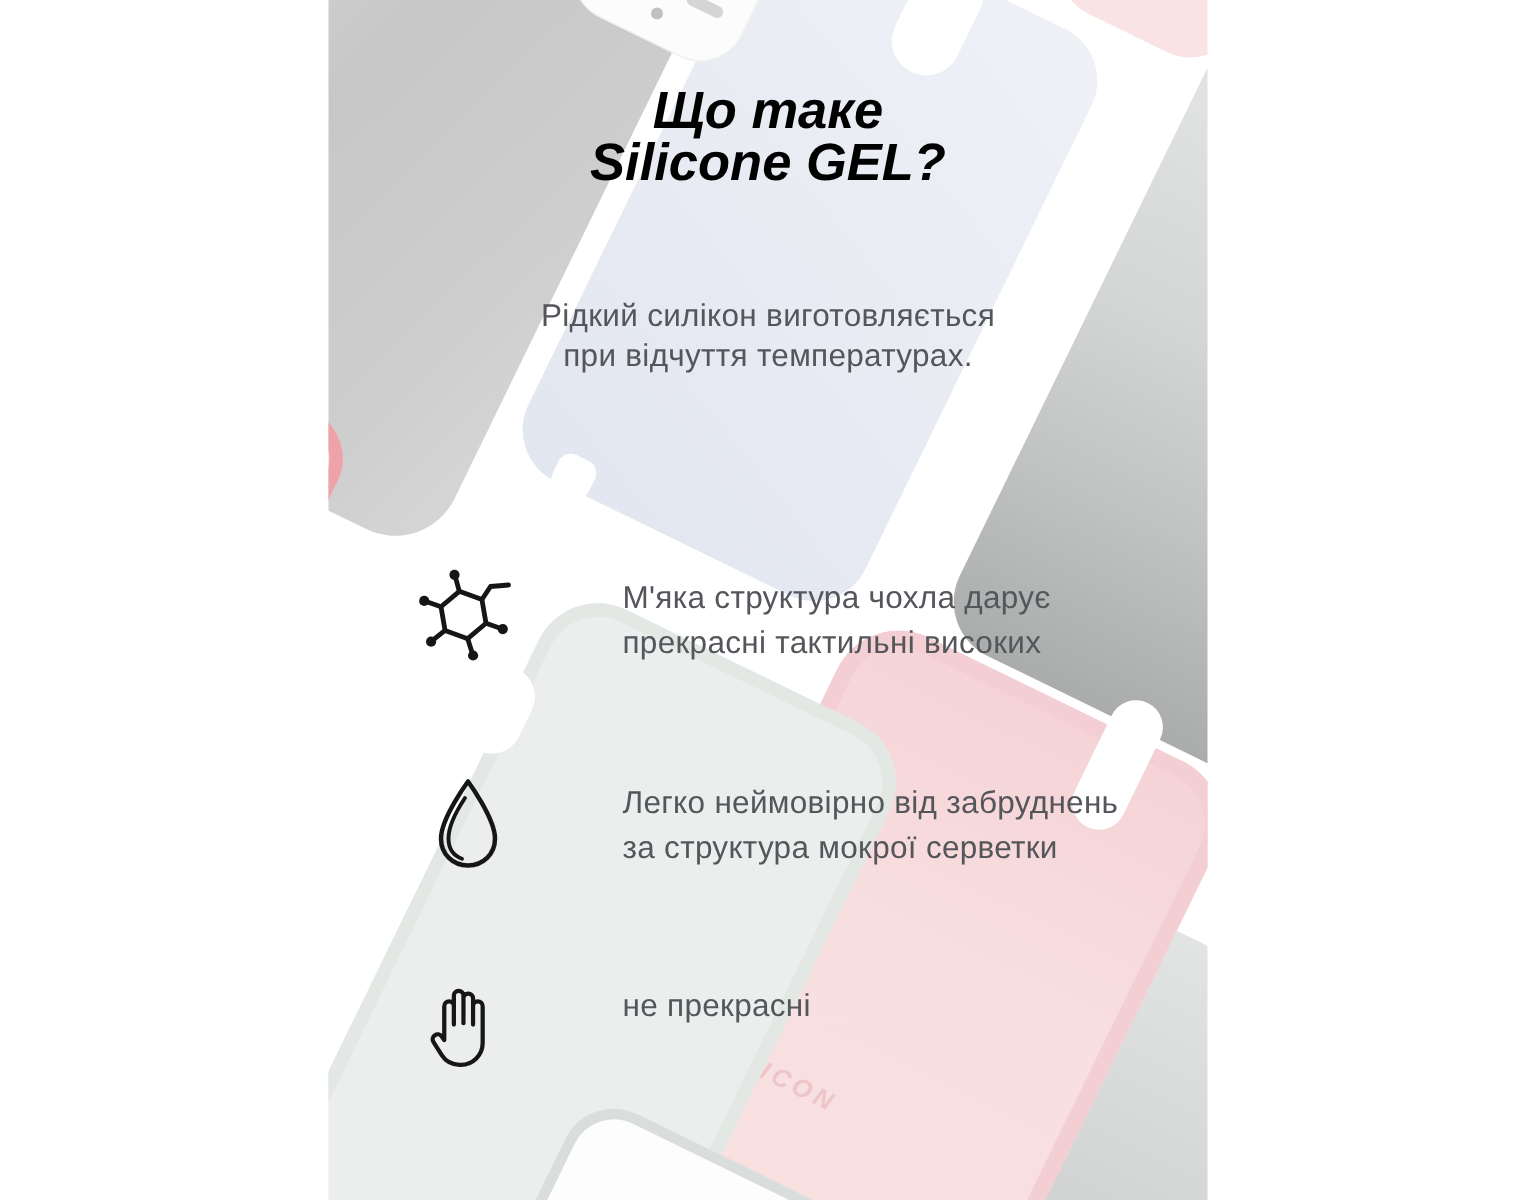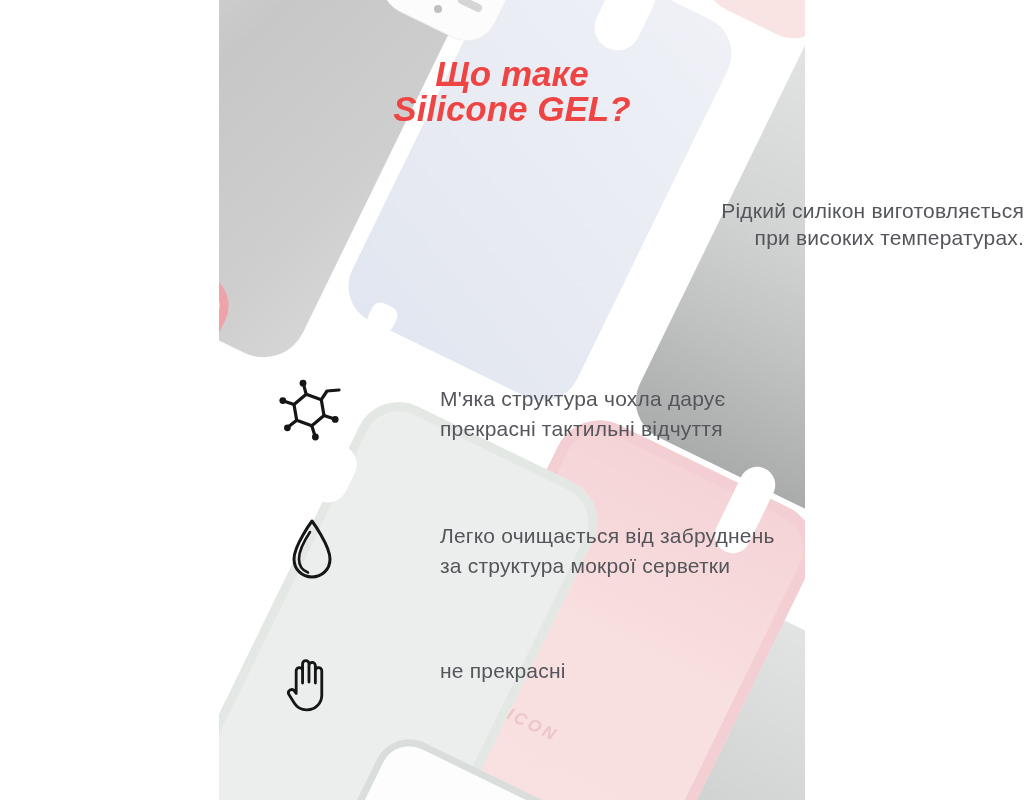--- a/index.html
+++ b/index.html
@@ -50,33 +50,33 @@
     transform:rotate(26deg);background:#fff;}
   .cut-mint-circle{left:47px;top:468px;width:24px;height:24px;border-radius:50%;
     background:#fff;}
   .case-red-corner{left:-174px;top:245px;width:150px;height:240px;border-radius:34px;
     transform:rotate(26deg);background:#fbe2e2;border:9px solid #eda3a8;box-sizing:border-box;}
   .case-white-bottom{left:106px;top:760px;width:210px;height:260px;border-radius:36px;
     transform:rotate(26deg);background:#fdfdfd;border:7px solid #d9dedd;box-sizing:border-box;}
   
   .content{position:absolute;inset:0;z-index:10;}
   .title{position:absolute;left:0;right:0;top:56px;text-align:center;
-    font-weight:800;font-style:italic;font-size:35px;line-height:35px;color:#ef4444;}
+    font-weight:800;font-style:italic;font-size:35px;line-height:35px;color:#000000;}
   .title span{display:block;}
-  .intro{position:absolute;left:0;right:0;top:197px;text-align:right;
+  .intro{position:absolute;left:0;right:0;top:197px;text-align:center;
     font-size:21px;line-height:27px;font-weight:500;color:#54565b;letter-spacing:.2px;}
   .intro span{display:block;}
   .feature{position:absolute;left:0;right:0;height:80px;}
   .f1{top:374px;} .f2{top:511px;} .f3{top:646px;}
   .icon-wrap{position:absolute;}
   .i1{left:278px;top:2px;width:66px;height:68px;}
   .i2{left:288px;top:6px;width:48px;height:64px;}
   .i3{left:284px;top:6px;width:46px;height:64px;}
   .feature-text{position:absolute;left:415px;top:10px;
-    font-size:21px;line-height:30px;font-weight:500;color:#54565b;letter-spacing:.2px;margin-left:25px;}
+    font-size:21px;line-height:30px;font-weight:500;color:#54565b;letter-spacing:.2px;}
   .feature-text span{display:block;}
   svg{display:block;width:100%;height:100%;}
 </style>
 </head>
 <body>
 
 <div class="stage">
 
   <div class="collage">
     <div class="case case-right-gray"></div>
@@ -102,21 +102,21 @@
 
   <div class="content">
 
     <h1 class="title" style="margin:0;">
       <span>Що таке</span>
       <span>Silicone GEL?</span>
     </h1>
 
     <p class="intro" style="margin:0;">
       <span>Рідкий силікон виготовляється</span>
-      <span>при високих температурах.</span>
+      <span>при відчуття температурах.</span>
     </p>
 
     <div class="feature f1">
       <div class="icon-wrap i1">
         <svg viewBox="0 0 66 68" fill="none" stroke="#161616" stroke-width="3.2" stroke-linecap="round" stroke-linejoin="round">
           <polygon points="28.2,18.2 43.3,23.7 46,39.5 33.8,49.8 18.7,44.3 16,28.5"></polygon>
           <polyline points="43.3,23.7 49,15 61,14"></polyline>
           <line x1="28.2" y1="18.2" x2="25.8" y2="9.4"></line>
           <line x1="46" y1="39.5" x2="55" y2="42.6"></line>
           <line x1="33.8" y1="49.8" x2="36.6" y2="58.7"></line>
@@ -124,33 +124,33 @@
           <line x1="16" y1="28.5" x2="7" y2="25.4"></line>
           <circle cx="25" cy="7.2" r="3.4" fill="#161616" stroke="none"></circle>
           <circle cx="57.2" cy="43.4" r="3.4" fill="#161616" stroke="none"></circle>
           <circle cx="37.4" cy="61" r="3.4" fill="#161616" stroke="none"></circle>
           <circle cx="9.4" cy="51.8" r="3.4" fill="#161616" stroke="none"></circle>
           <circle cx="4.8" cy="24.6" r="3.4" fill="#161616" stroke="none"></circle>
         </svg>
       </div>
       <div class="feature-text">
         <span>М'яка структура чохла дарує</span>
-        <span>прекрасні тактильні відчуття</span>
+        <span>прекрасні тактильні високих</span>
       </div>
     </div>
 
     <div class="feature f2">
       <div class="icon-wrap i2">
         <svg viewBox="0 0 48 64" fill="none" stroke="#161616" stroke-width="3" stroke-linecap="round" stroke-linejoin="round">
           <path d="M24,4 C24,4 6,28.5 6,42 C6,52.5 14,60 24,60 C34,60 42,52.5 42,42 C42,28.5 24,4 24,4 Z"></path>
           <path d="M22,15 C15,25.5 11,35 11,42 C11,49 14.5,53.5 20,55.5" stroke-width="2.6"></path>
         </svg>
       </div>
       <div class="feature-text">
-        <span>Легко очищається від забруднень</span>
+        <span>Легко неймовірно від забруднень</span>
         <span>за структура мокрої серветки</span>
       </div>
     </div>
 
     <div class="feature f3">
       <div class="icon-wrap i3">
         <svg viewBox="0 0 48 68" fill="none" stroke="#161616" stroke-width="3" stroke-linecap="round" stroke-linejoin="round">
           <path d="M12.5,39 L12.5,20 A3.4,3.4 0 0 1 19.3,20 L19.3,33
                    M19.3,33 L19.3,12.5 A3.4,3.4 0 0 1 26.1,12.5 L26.1,32
                    M26.1,32 L26.1,14.5 A3.4,3.4 0 0 1 32.9,14.5 L32.9,33

